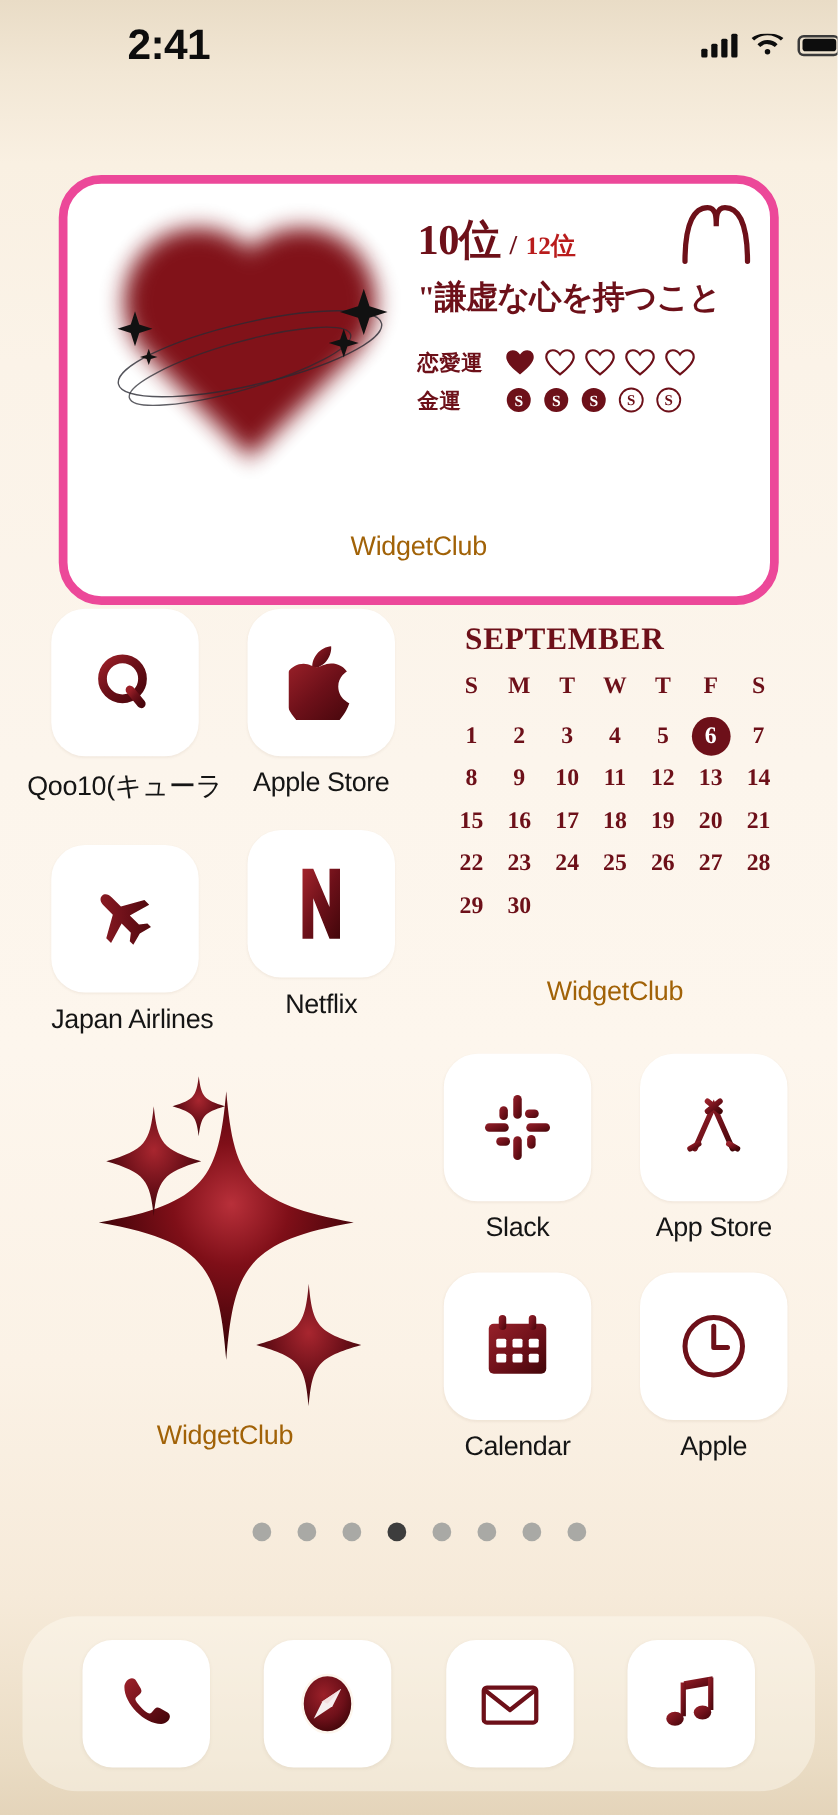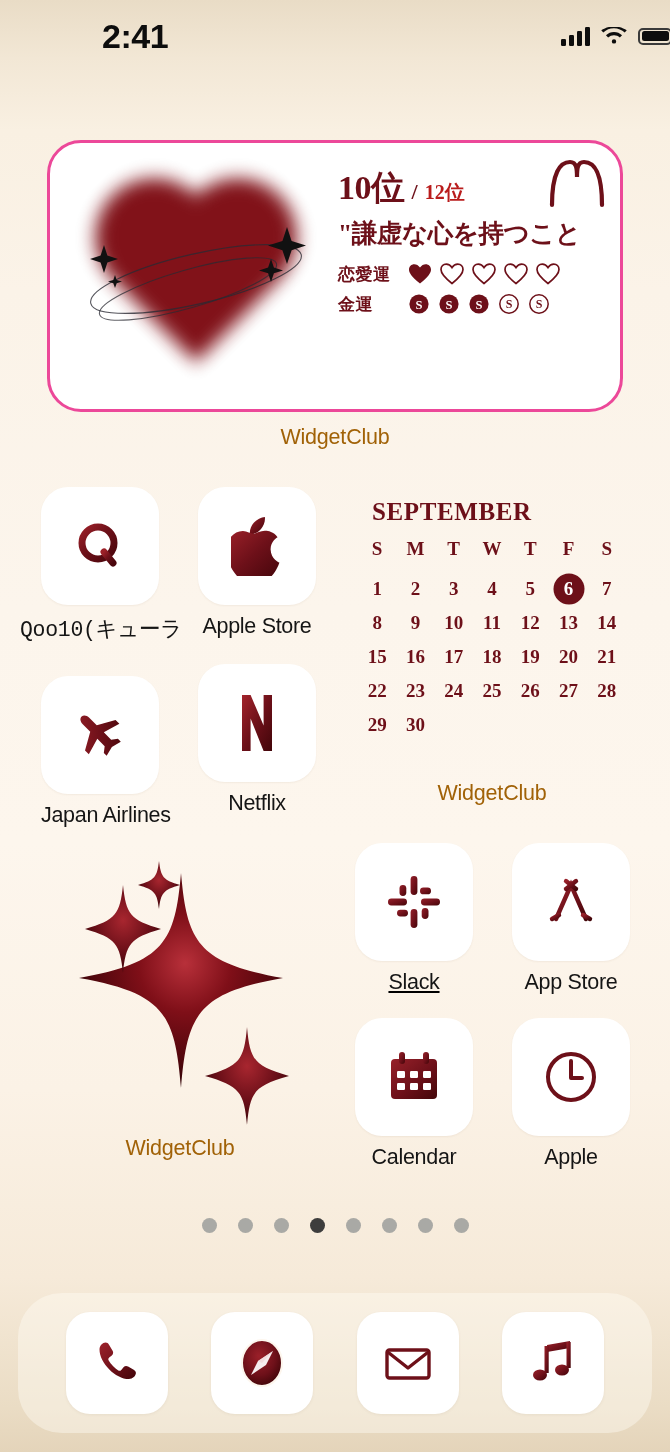--- a/index.html
+++ b/index.html
@@ -30,22 +30,22 @@
   .sig i:nth-child(1){ height:7px; }
   .sig i:nth-child(2){ height:11px; }
   .sig i:nth-child(3){ height:15px; }
   .sig i:nth-child(4){ height:19px; }
   .batt{ width:34px; height:17px; border:2px solid #3a3a3a; border-radius:5px; padding:1.5px; position:relative; }
   .batt::after{ content:""; position:absolute; right:-4px; top:5px; width:2.5px; height:6px; background:#8a8a8a; border-radius:0 2px 2px 0;}
   .batt i{ display:block; width:100%; height:100%; background:#0d0d0d; border-radius:2.5px; }
 
   
   .horo{
-    position:absolute; left:47px; top:140px; width:576px; height:272px;
-    background:#fff; border:3px solid #ec4899; border-radius:34px;
+    position:absolute; left:47px; top:140px; width:576px; height:344px;
+    background:#fff; border:7px solid #ec4899; border-radius:34px;
     overflow:hidden;
   }
   .horo-inner{ position:relative; width:100%; height:100%; display:flex; }
   .horo-left{ position:relative; width:290px; height:100%; }
   .heart-wrap{ position:absolute; left:18px; top:24px; width:255px; height:215px; }
   .heart{
     position:absolute; left:50%; top:52%; transform:translate(-50%,-50%) rotate(-45deg);
     width:118px; height:118px; background:#7d0b12; filter:blur(9px); opacity:.97;
   }
   .heart::before,.heart::after{
@@ -61,21 +61,21 @@
   .rank-sep{ font-family:"Liberation Serif", serif; font-size:22px; color:#6d1019; font-weight:700;}
   .rank-sub{ font-family:"Liberation Serif", serif; font-size:20px; color:#b91c1c; font-weight:700; }
   .aries{
     position:absolute; right:12px; top:12px; width:62px; height:54px;
   }
   .quote{
     font-family:"Liberation Serif", serif; color:#6d1019; font-weight:700;
     font-size:25.5px; line-height:1.23; margin-top:7px; letter-spacing:-.4px;
     width:262px;
   }
-  .stats{ margin-top:10px; }
+  .stats{ margin-top:22px; }
   .stat-row{ display:flex; align-items:center; height:30px; }
   .stat-label{
     font-family:"Liberation Serif", serif; font-weight:700; color:#6d1019;
     font-size:17px; width:62px; text-align:left; letter-spacing:.5px;
   }
   .stat-icons{ display:flex; align-items:center; gap:8px; margin-left:8px; }
   .stat-icons svg{ display:block; }
 
   
   .wlabel{
@@ -87,21 +87,21 @@
   .app{ position:absolute; width:118px; }
   .app-tile{
     width:118px; height:118px; border-radius:27px; background:#fff;
     display:flex; align-items:center; justify-content:center;
     box-shadow:0 1px 2px rgba(120,90,60,.07);
   }
   .app-name{
     margin-top:9px; text-align:center; font-size:21.5px; color:#151515;
     white-space:nowrap; letter-spacing:-.3px;
   }
-  .app-name.wide{ width:160px; margin-left:-21px; overflow:hidden;font-family:Liberation Mono, monospace; }
+  .app-name.wide{ width:160px; margin-left:-21px; overflow:hidden; }
 
   
   .cal{ position:absolute; left:358px; top:498px; width:268px; height:262px; }
   .cal-month{
     font-family:"Liberation Serif", serif; font-weight:700; color:#6d1019;
     font-size:25px; letter-spacing:.6px; padding-left:14px;
   }
   .cal-grid{ display:grid; grid-template-columns:repeat(7,1fr); margin-top:8px; }
   .cal-dow{
     font-family:"Liberation Serif", serif; font-weight:700; color:#6d1019;
@@ -390,21 +390,21 @@
       </defs>
       <path d="M146 28 C152 96, 162 118, 248 133 C162 148, 152 170, 146 243 C140 170, 130 148, 44 133 C130 118, 140 96, 146 28z" fill="url(#gs)"></path>
       <path d="M88 40 C91 69, 95 75, 126 84 C95 93, 91 99, 88 128 C85 99, 81 93, 50 84 C81 75, 85 69, 88 40z" fill="url(#gs2)"></path>
       <path d="M124 16 C126 32, 128 35, 145 40 C128 45, 126 48, 124 64 C122 48, 120 45, 103 40 C120 35, 122 32, 124 16z" fill="url(#gs2)"></path>
       <path d="M212 182 C215 215, 219 221, 254 231 C219 241, 215 247, 212 280 C209 247, 205 241, 170 231 C205 221, 209 215, 212 182z" fill="url(#gs2)"></path>
     </svg>
   </div>
 
   <div class="wlabel" style="left:35px; width:290px; top:1136px;">WidgetClub</div>
 
-  <div class="app" style="left:355px; top:843px;text-decoration:underline;">
+  <div class="app" style="left:355px; top:843px;">
     <div class="app-tile">
       <svg width="58" height="58" viewBox="0 0 58 58" class="ico">
         <defs>
             <linearGradient id="gsl" x1="0" y1="0" x2="1" y2="1">
           <stop offset="0%" stop-color="#95202a"></stop>
               <stop offset="55%" stop-color="#6d1019"></stop>
               <stop offset="100%" stop-color="#440609"></stop>
         </linearGradient>
           </defs>
         <g fill="url(#gsl)">

